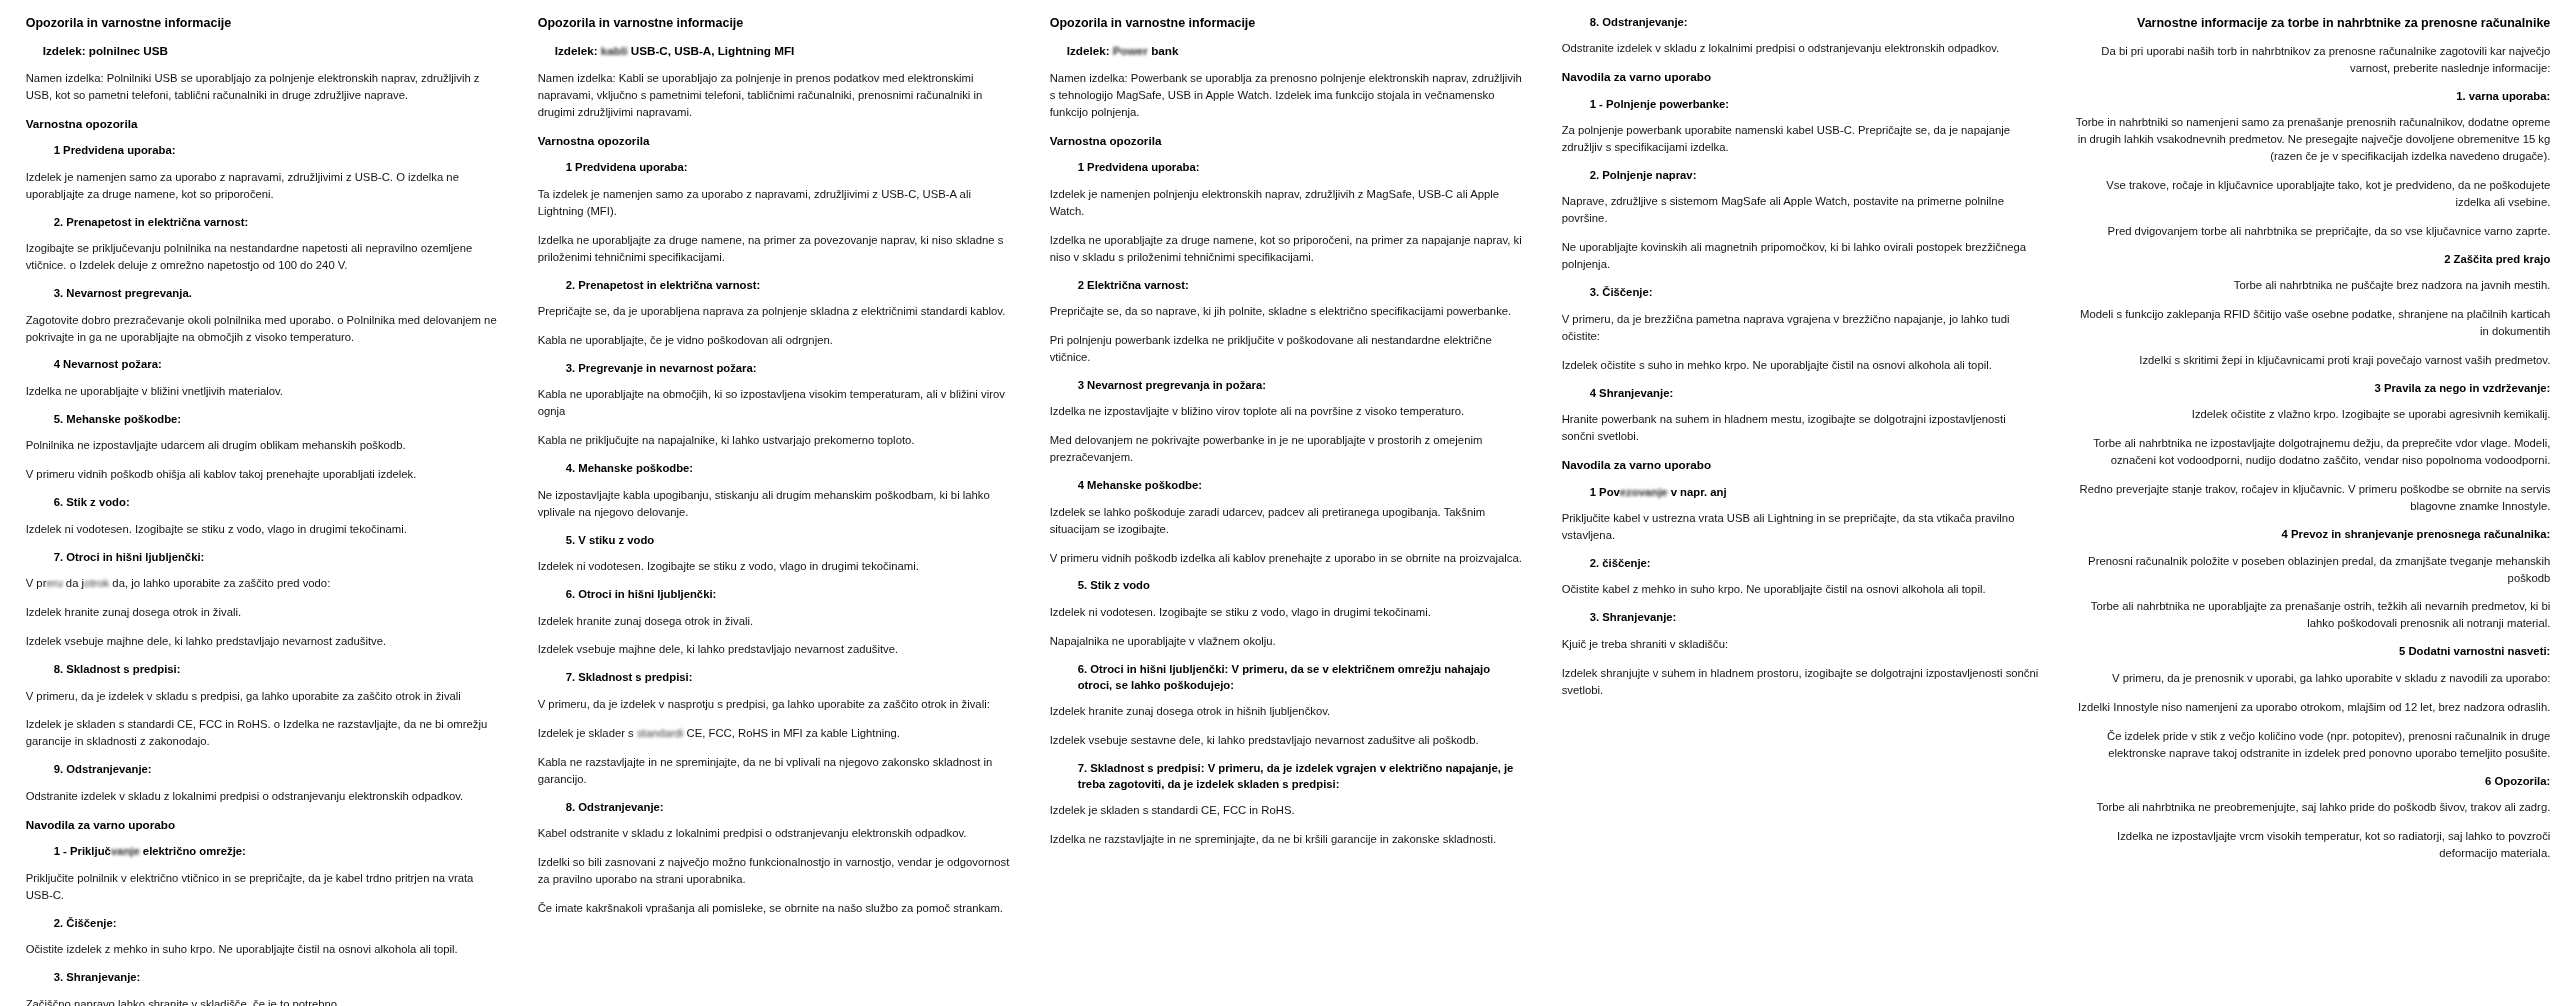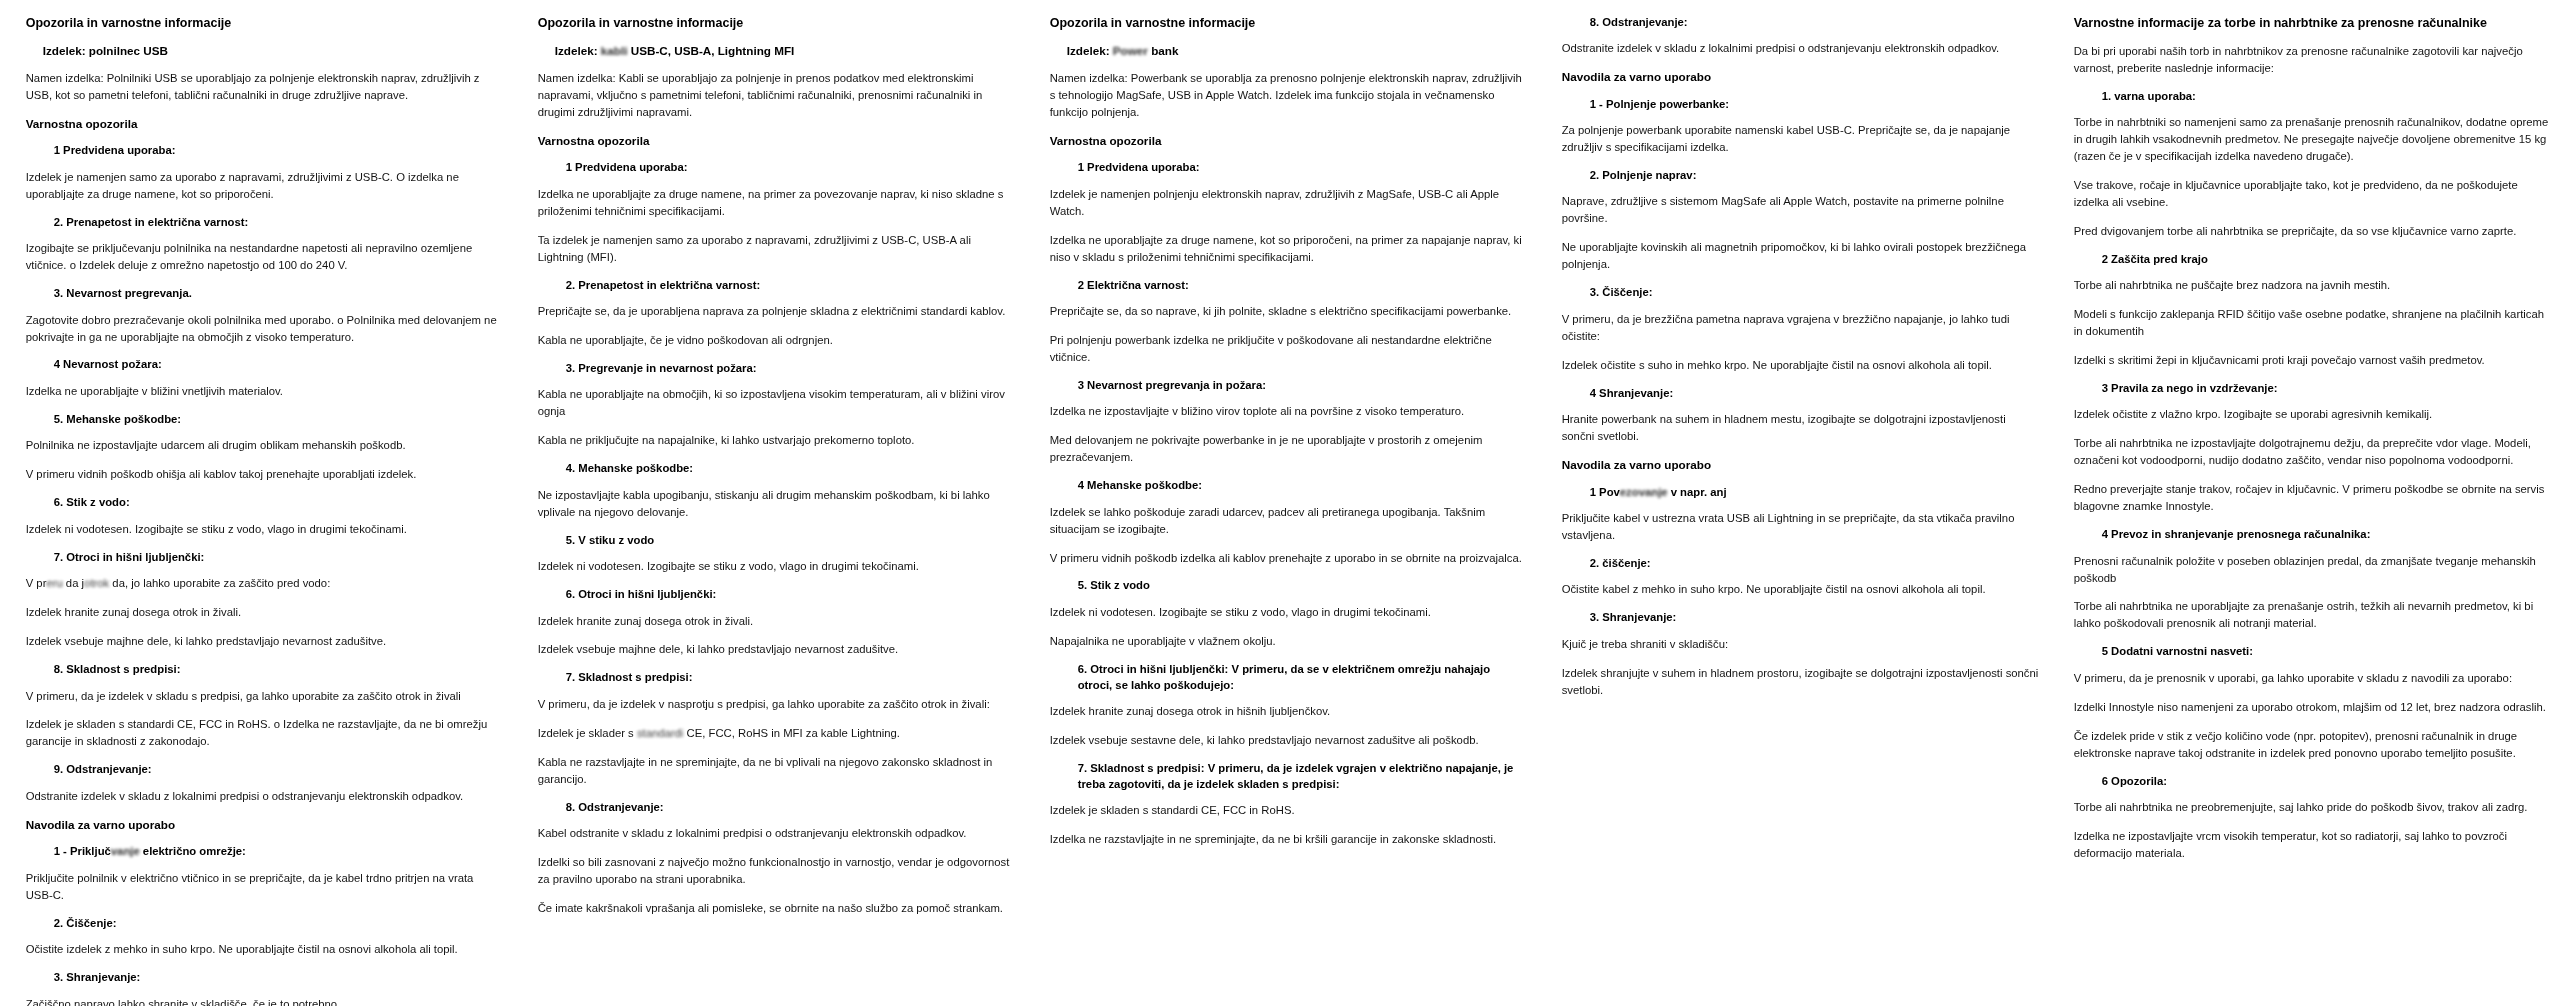--- a/index.html
+++ b/index.html
@@ -27,21 +27,21 @@
   .col {
     box-sizing: border-box;
     padding: 0 17.7px 0 17.7px;
     flex: 1 1 0;
     min-width: 0;
   }
   .col-1 { width: 515px; }
   .col-2 { width: 515px; }
   .col-3 { width: 515px; }
   .col-4 { width: 419px; }
-  .col-5 { width: 515px; }
+  .col-5 { width: 515px; text-align: right; }
 
   .doc-title {
     font-size: 12.5px;
     font-weight: bold;
     line-height: 1.35;
     margin: 0 0 11.3px 0;
     color: #000;
   }
   .prod-line {
     font-size: 11.7px;
@@ -123,22 +123,22 @@
       <p class="body">Očistite izdelek z mehko in suho krpo. Ne uporabljajte čistil na osnovi alkohola ali topil.</p>
       <h3 class="sub">3. Shranjevanje:</h3>
       <p class="body">Začiščno napravo lahko shranite v skladišče, če je to potrebno</p>
     </div>
   <div class="col col-2">
       <div class="doc-title">Opozorila in varnostne informacije</div>
       <div class="prod-line"><span>Izdelek: </span><span class="blurred">kabli</span><span> USB-C, USB-A, Lightning MFI</span></div>
       <p class="body">Namen izdelka: Kabli se uporabljajo za polnjenje in prenos podatkov med elektronskimi napravami, vključno s pametnimi telefoni, tabličnimi računalniki, prenosnimi računalniki in drugimi združljivimi napravami.</p>
       <h2 class="sec">Varnostna opozorila</h2>
       <h3 class="sub">1 Predvidena uporaba:</h3>
+      <p class="body">Ta izdelek je namenjen samo za uporabo z napravami, združljivimi z USB-C, USB-A ali Lightning (MFI).</p>
       <p class="body">Izdelka ne uporabljajte za druge namene, na primer za povezovanje naprav, ki niso skladne s priloženimi tehničnimi specifikacijami.</p>
-      <p class="body">Ta izdelek je namenjen samo za uporabo z napravami, združljivimi z USB-C, USB-A ali Lightning (MFI).</p>
       <h3 class="sub">2. Prenapetost in električna varnost:</h3>
       <p class="body">Prepričajte se, da je uporabljena naprava za polnjenje skladna z električnimi standardi kablov.</p>
       <p class="body">Kabla ne uporabljajte, če je vidno poškodovan ali odrgnjen.</p>
       <h3 class="sub">3. Pregrevanje in nevarnost požara:</h3>
       <p class="body">Kabla ne uporabljajte na območjih, ki so izpostavljena visokim temperaturam, ali v bližini virov ognja</p>
       <p class="body">Kabla ne priključujte na napajalnike, ki lahko ustvarjajo prekomerno toploto.</p>
       <h3 class="sub">4. Mehanske poškodbe:</h3>
       <p class="body">Ne izpostavljajte kabla upogibanju, stiskanju ali drugim mehanskim poškodbam, ki bi lahko vplivale na njegovo delovanje.</p>
       <h3 class="sub">5. V stiku z vodo</h3>
       <p class="body">Izdelek ni vodotesen. Izogibajte se stiku z vodo, vlago in drugimi tekočinami.</p>

